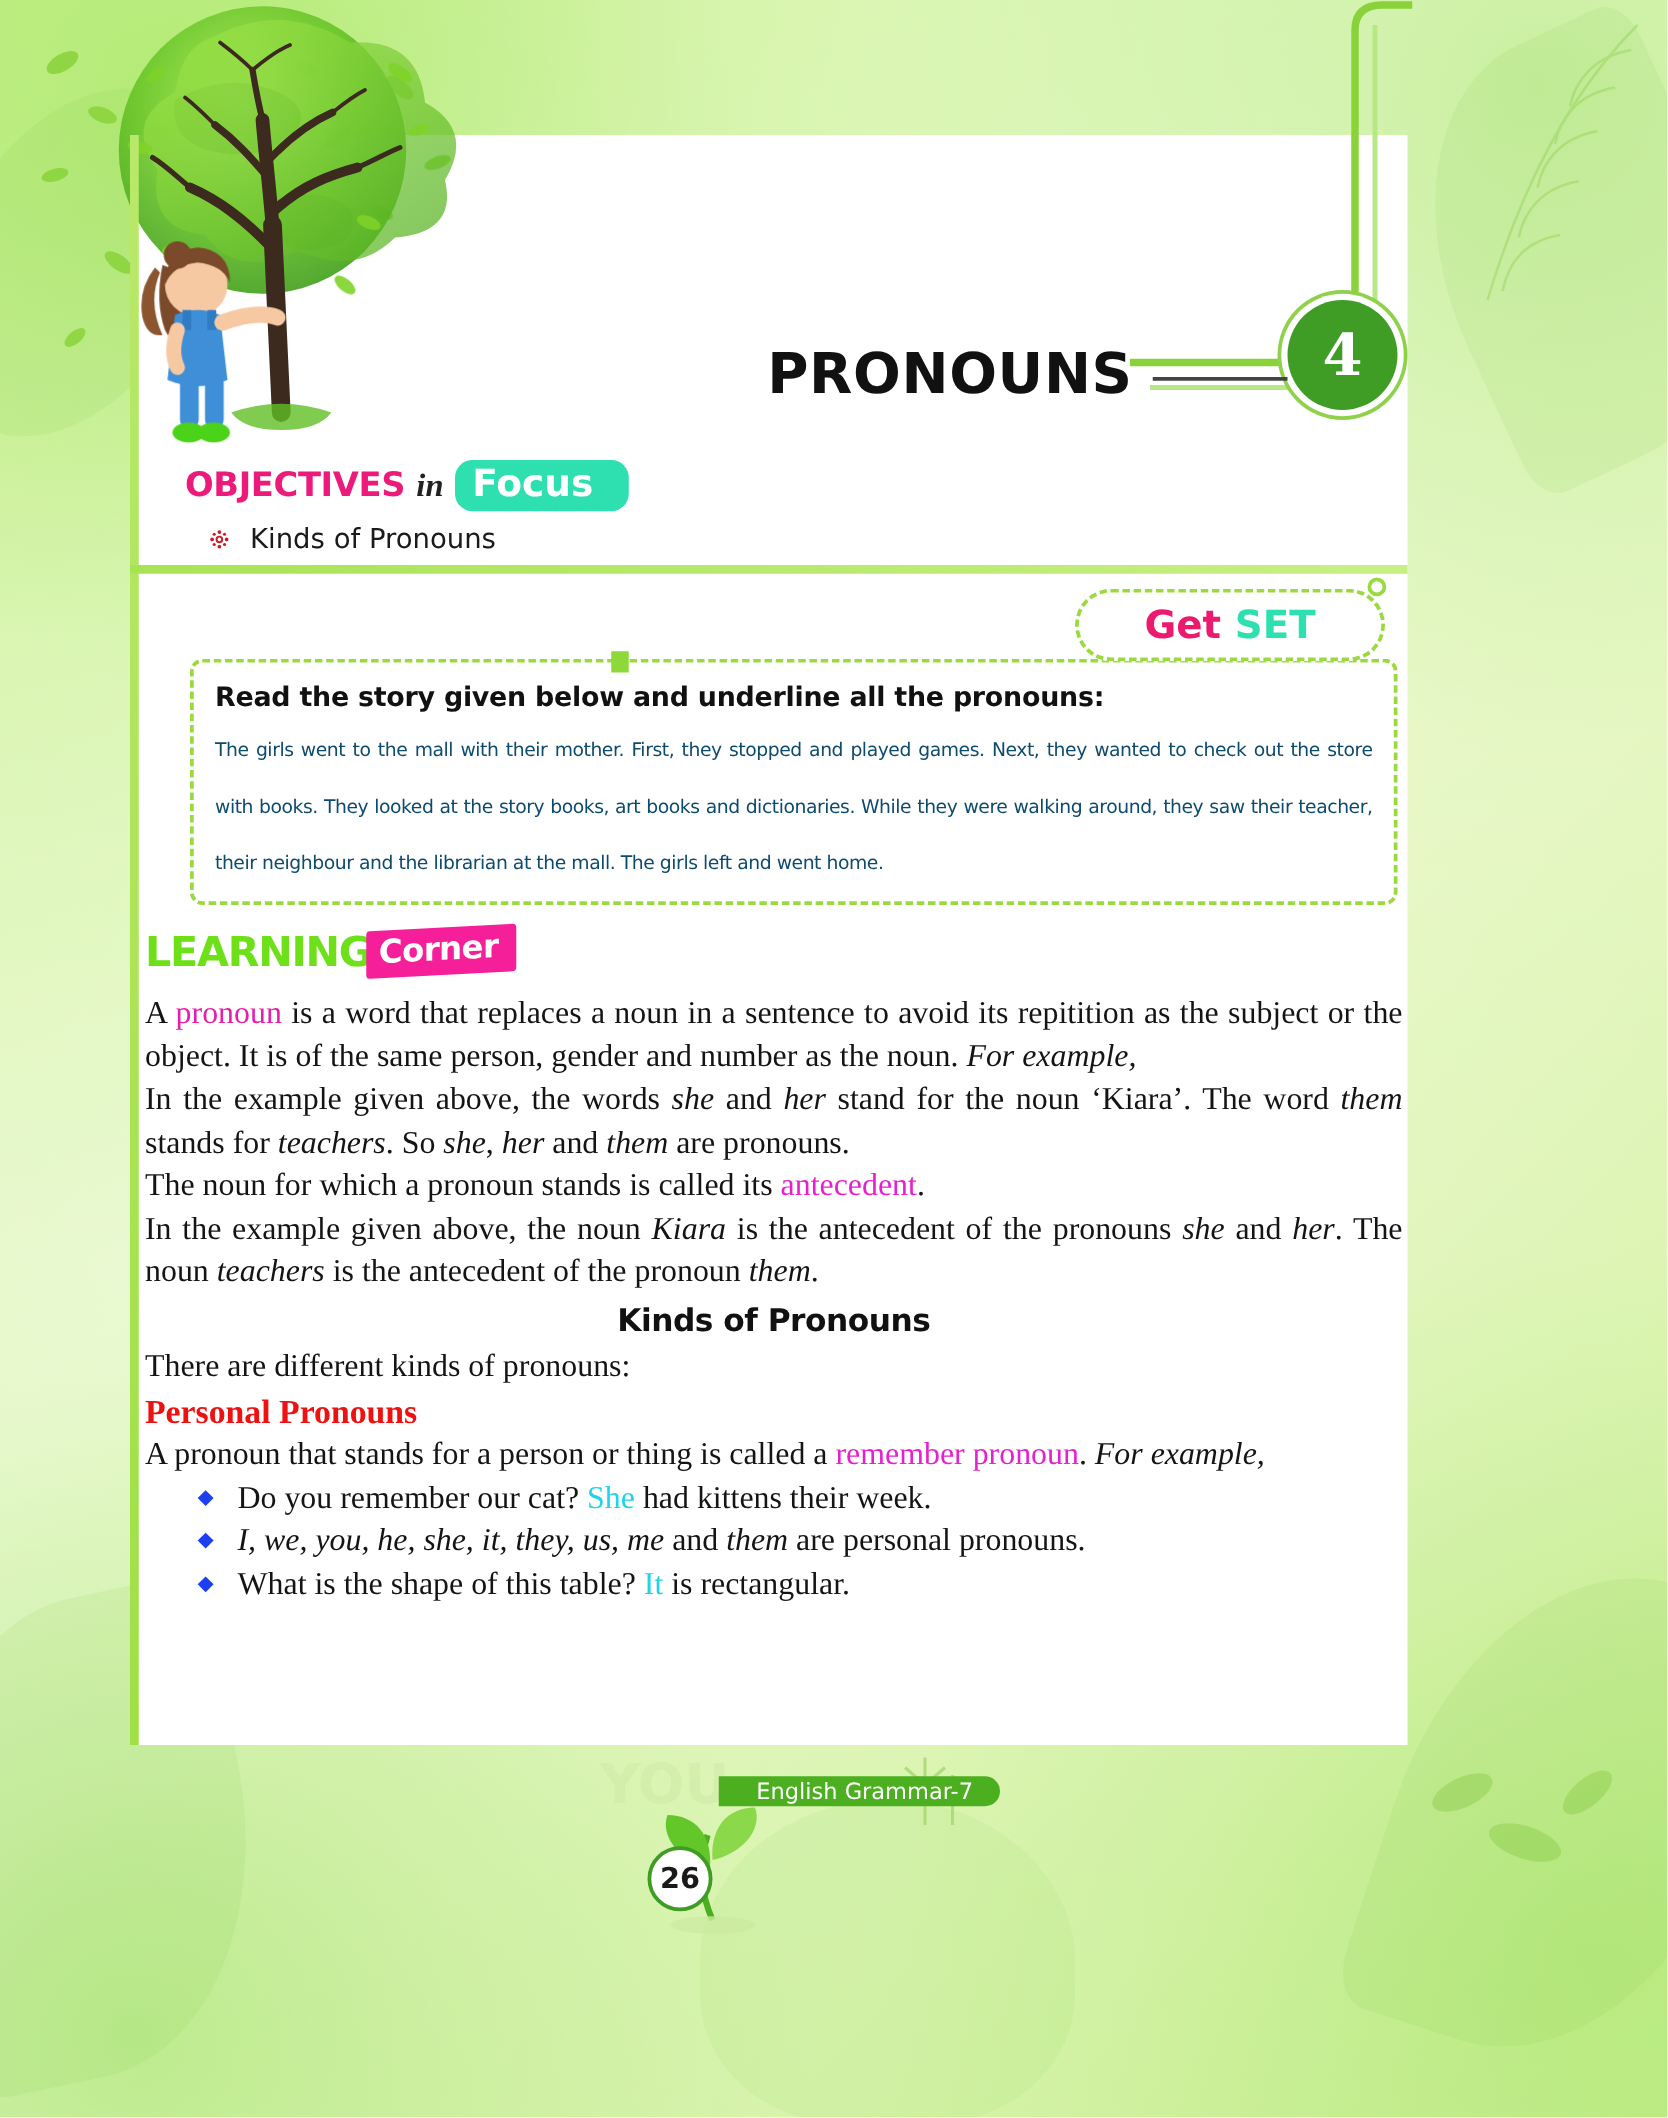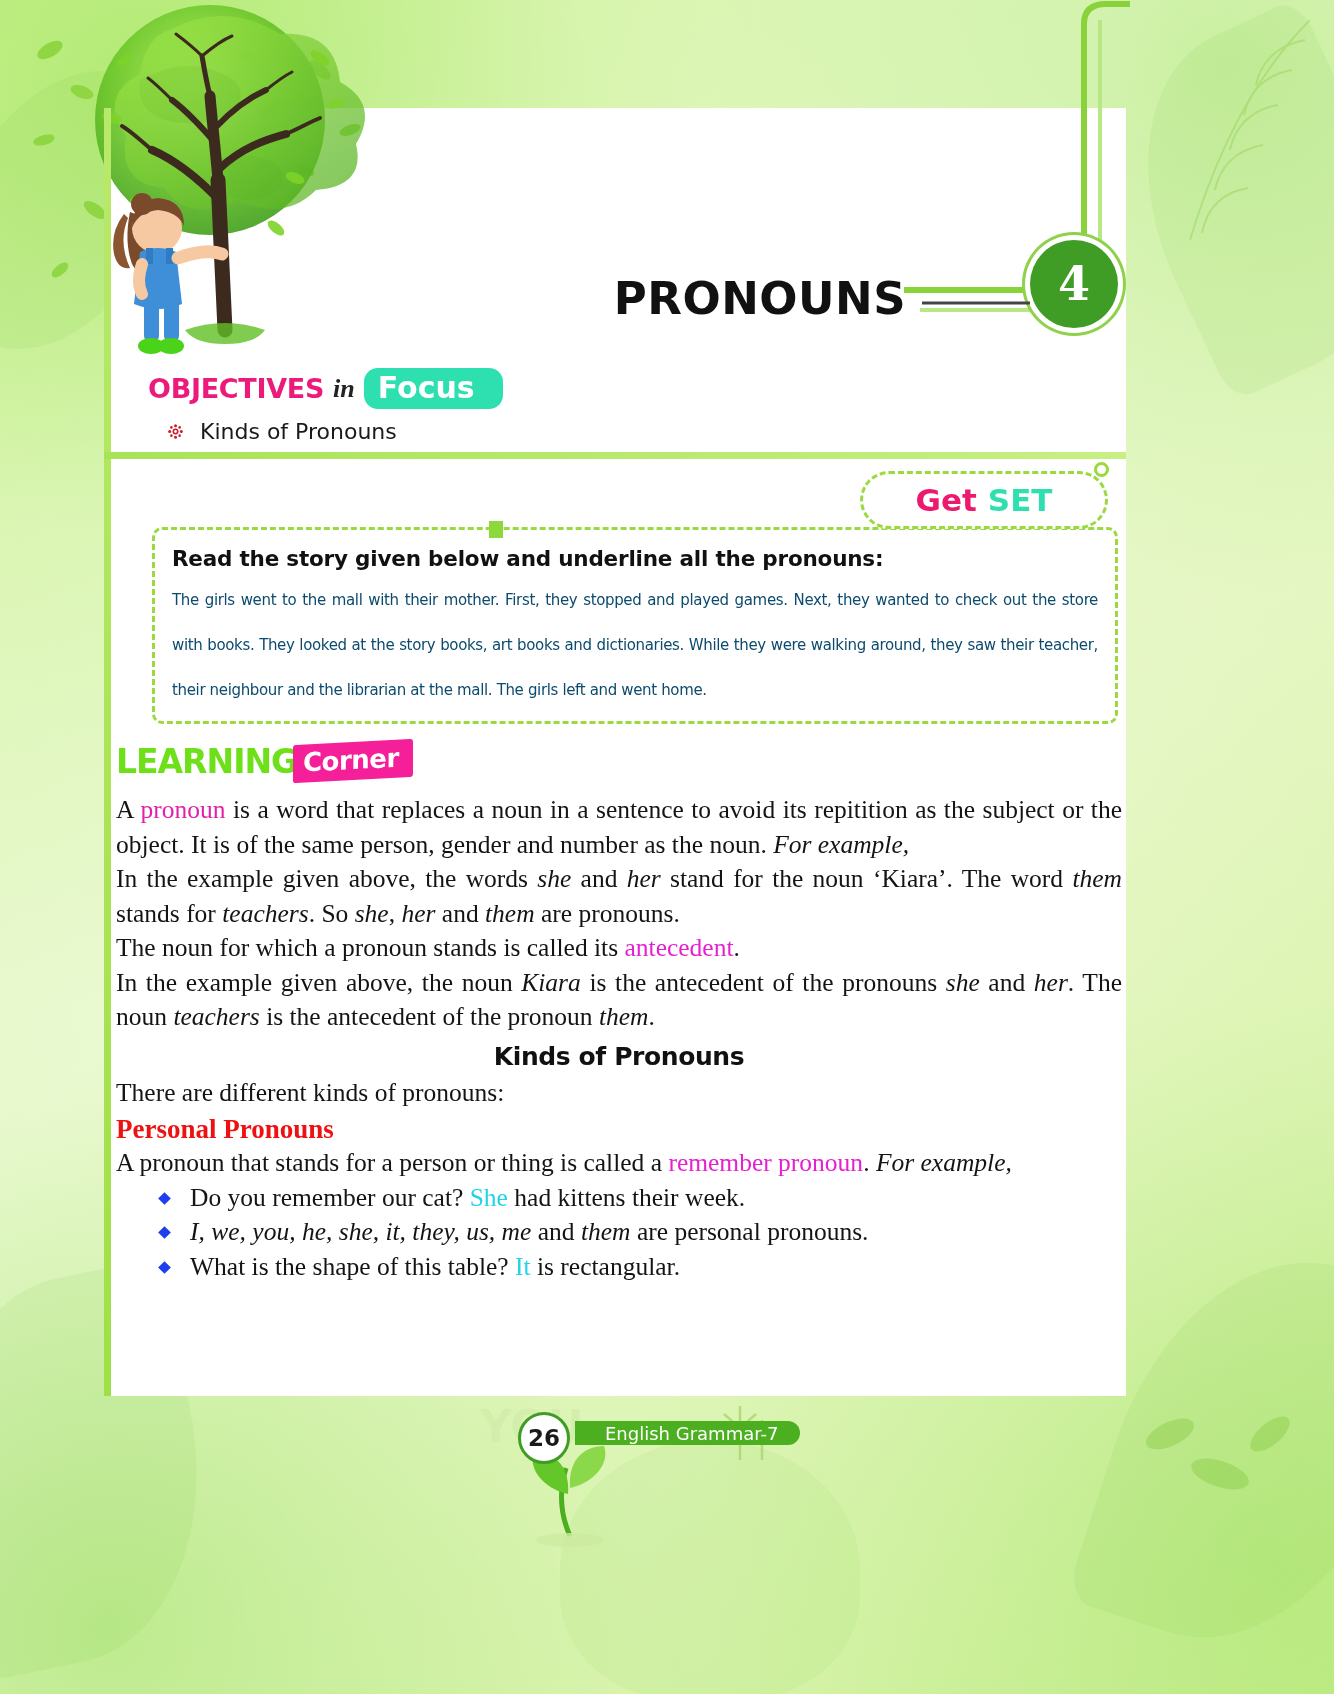--- a/index.html
+++ b/index.html
@@ -353,21 +353,21 @@
     left: 0;
     top: 1404px;
     width: 1334px;
     height: 70px;
     z-index: 20;
   }
   .footer-plant { position: absolute; left: 470px; top: -6px; width: 360px; height: 150px; }
   .page-num {
     position: absolute;
     left: 518px;
-    top: 1412px;
+    top: 1477px;
     width: 52px;
     height: 52px;
     border-radius: 50%;
     background: #ffffff;
     border: 3px solid #3f9c24;
     color: #1a1a1a;
     font-family: "DejaVu Sans", sans-serif;
     font-weight: 700;
     font-size: 23px;
     display: flex;

